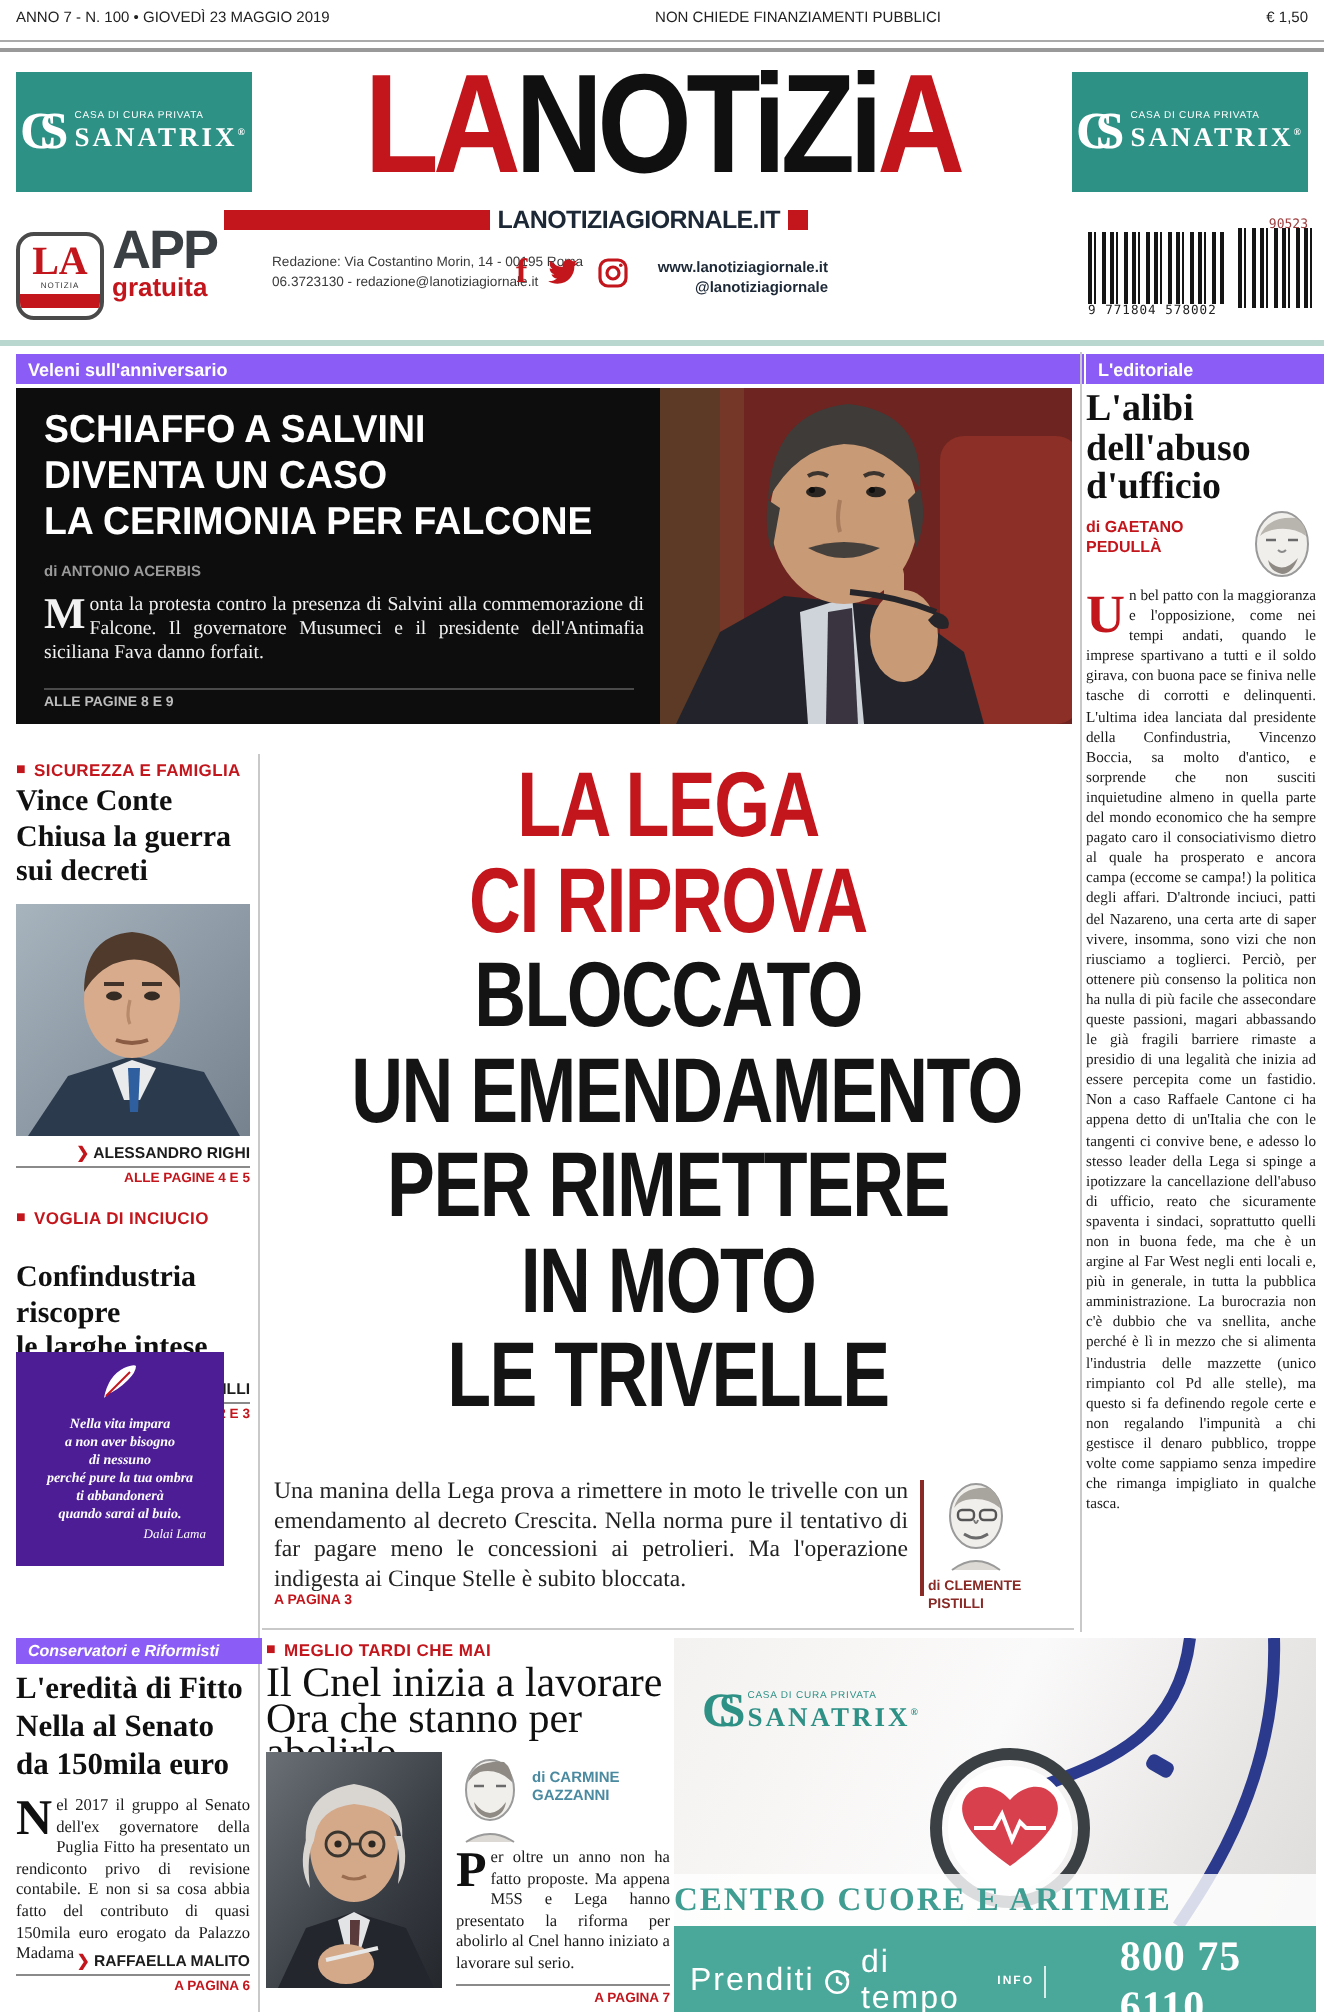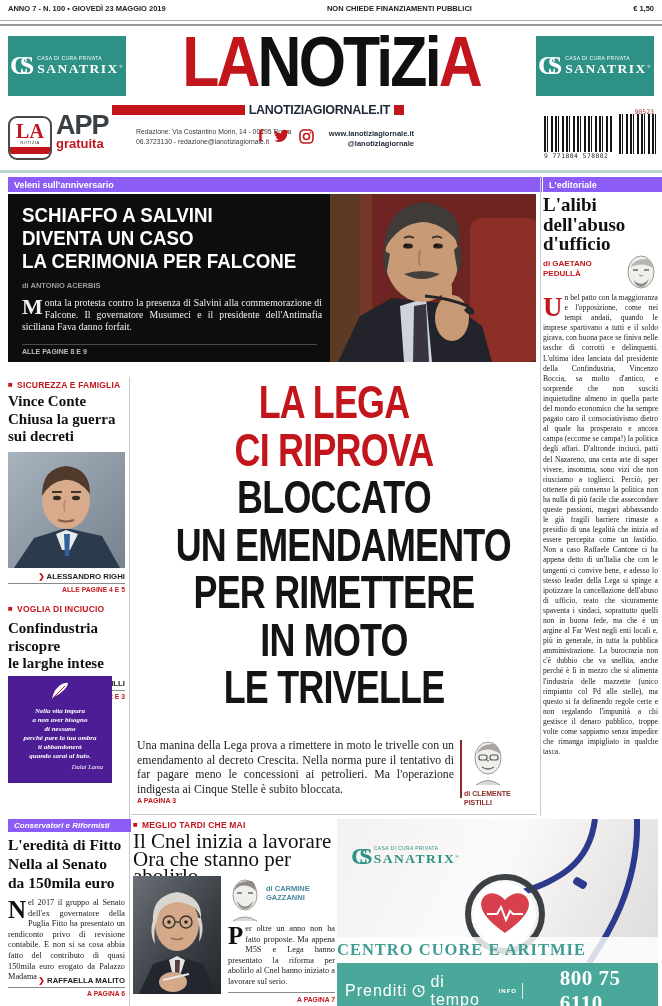--- a/index.html
+++ b/index.html
@@ -2,21 +2,21 @@
 <html><head>
 <meta charset="utf-8">
 <style>
   html,body{margin:0;padding:0;background:#e8e8e8;}
   .page{position:relative;width:662px;height:1006px;background:#fff;margin:0 auto;
         font-family:"Liberation Serif",serif;overflow:hidden;color:#1c1c1c;}
   .abs{position:absolute;}
 
   
   .topbar{top:4px;left:8px;right:8px;display:flex;justify-content:space-between;
-          font-family:"Liberation Sans",sans-serif;font-size:7.5px;font-weight:bold;color:#222;}
+          font-family:"Liberation Sans",sans-serif;font-size:7.5px;font-weight:normal;color:#222;}
   .toprule{top:20px;left:0;right:0;height:3px;border-top:1px solid #aaa;border-bottom:2px solid #999;}
 
   
   .sanatrix{top:36px;width:118px;height:60px;background:#2e9186;color:#fff;
             display:flex;align-items:center;justify-content:center;gap:4px;}
   .sx-left{left:8px}.sx-right{right:8px}
   .sx-mono{font-family:"Liberation Serif",serif;font-size:26px;font-weight:bold;letter-spacing:-9px;
            line-height:26px;padding-right:8px;}
   .sx-small{font-size:5px;letter-spacing:.4px;font-family:"Liberation Sans",sans-serif;}
   .sx-name{font-family:"Liberation Serif",serif;font-size:13.5px;letter-spacing:1.5px;font-weight:bold;}
@@ -318,21 +318,21 @@
     </div>
     <div class="sec-rule"></div>
     <div class="sec-pages">ALLE PAGINE 4 E 5</div>
   </div>
 
   <div class="abs leftcol" style="left:8px;top:604px;width:117px;">
     <div class="sec-kicker">
       <span class="bullet">■</span>
       <span>VOGLIA DI INCIUCIO</span>
     </div>
-    <div class="sec-head" style="margin-top:6px;">
+    <div class="sec-head" style="margin-top:17px;">
       <div>Confindustria</div>
       <div>riscopre</div>
       <div>le larghe intese</div>
     </div>
     <div class="sec-author" style="margin-top:6px;">
       <span class="arr">❯</span> <span>FAUSTO TRANQUILLI</span>
     </div>
     <div class="sec-rule"></div>
     <div class="sec-pages">ALLE PAGINE 2 E 3</div>
   </div>

